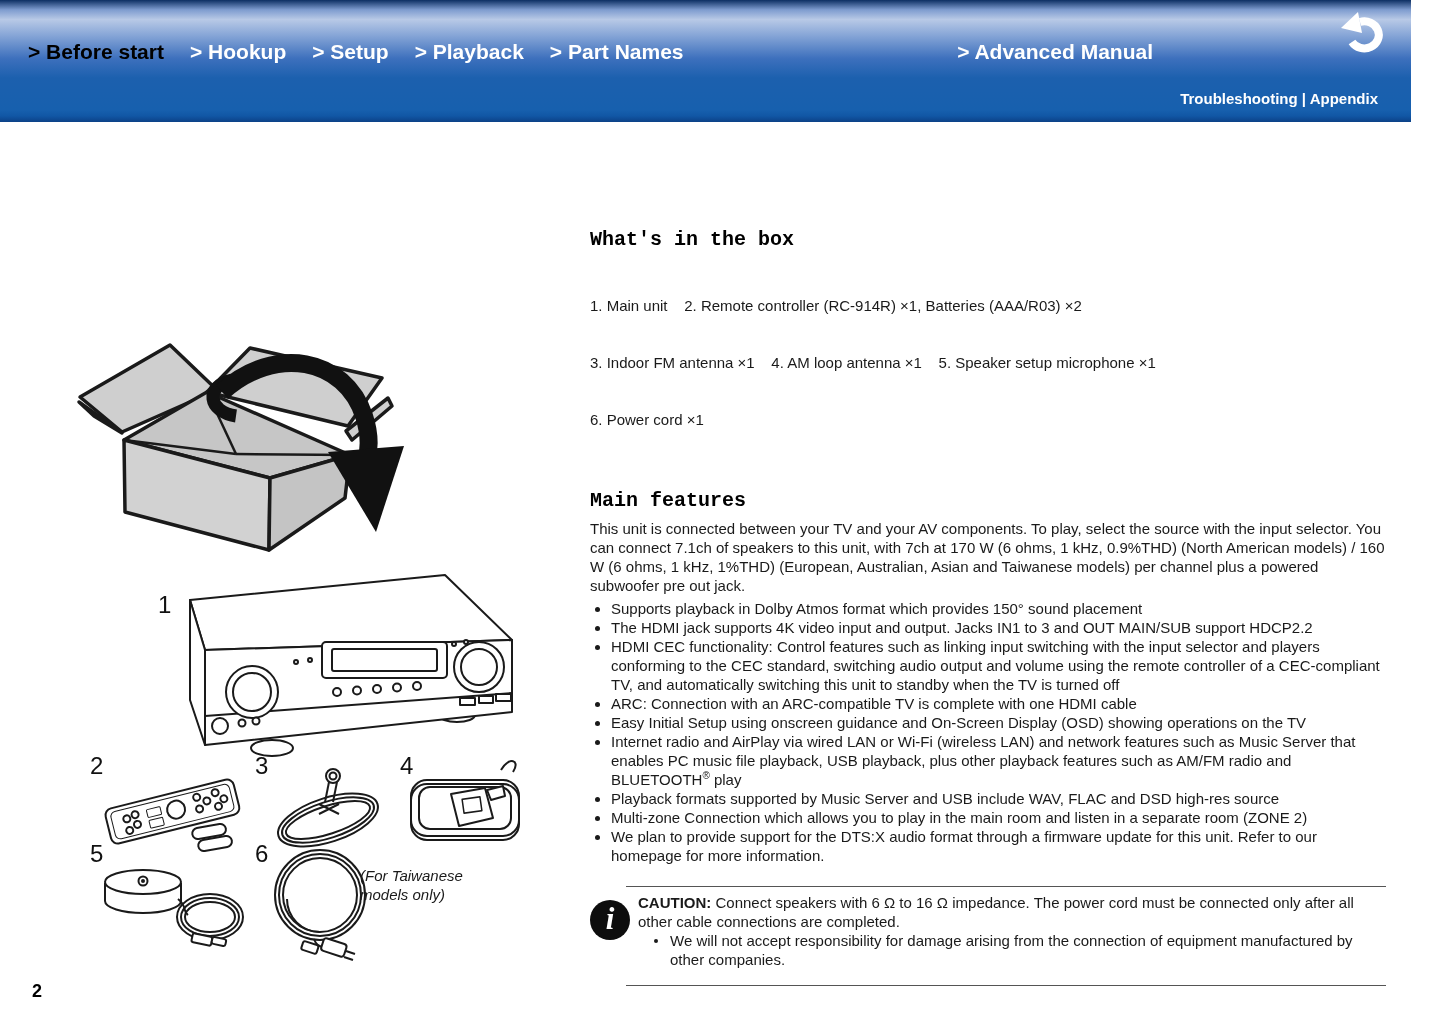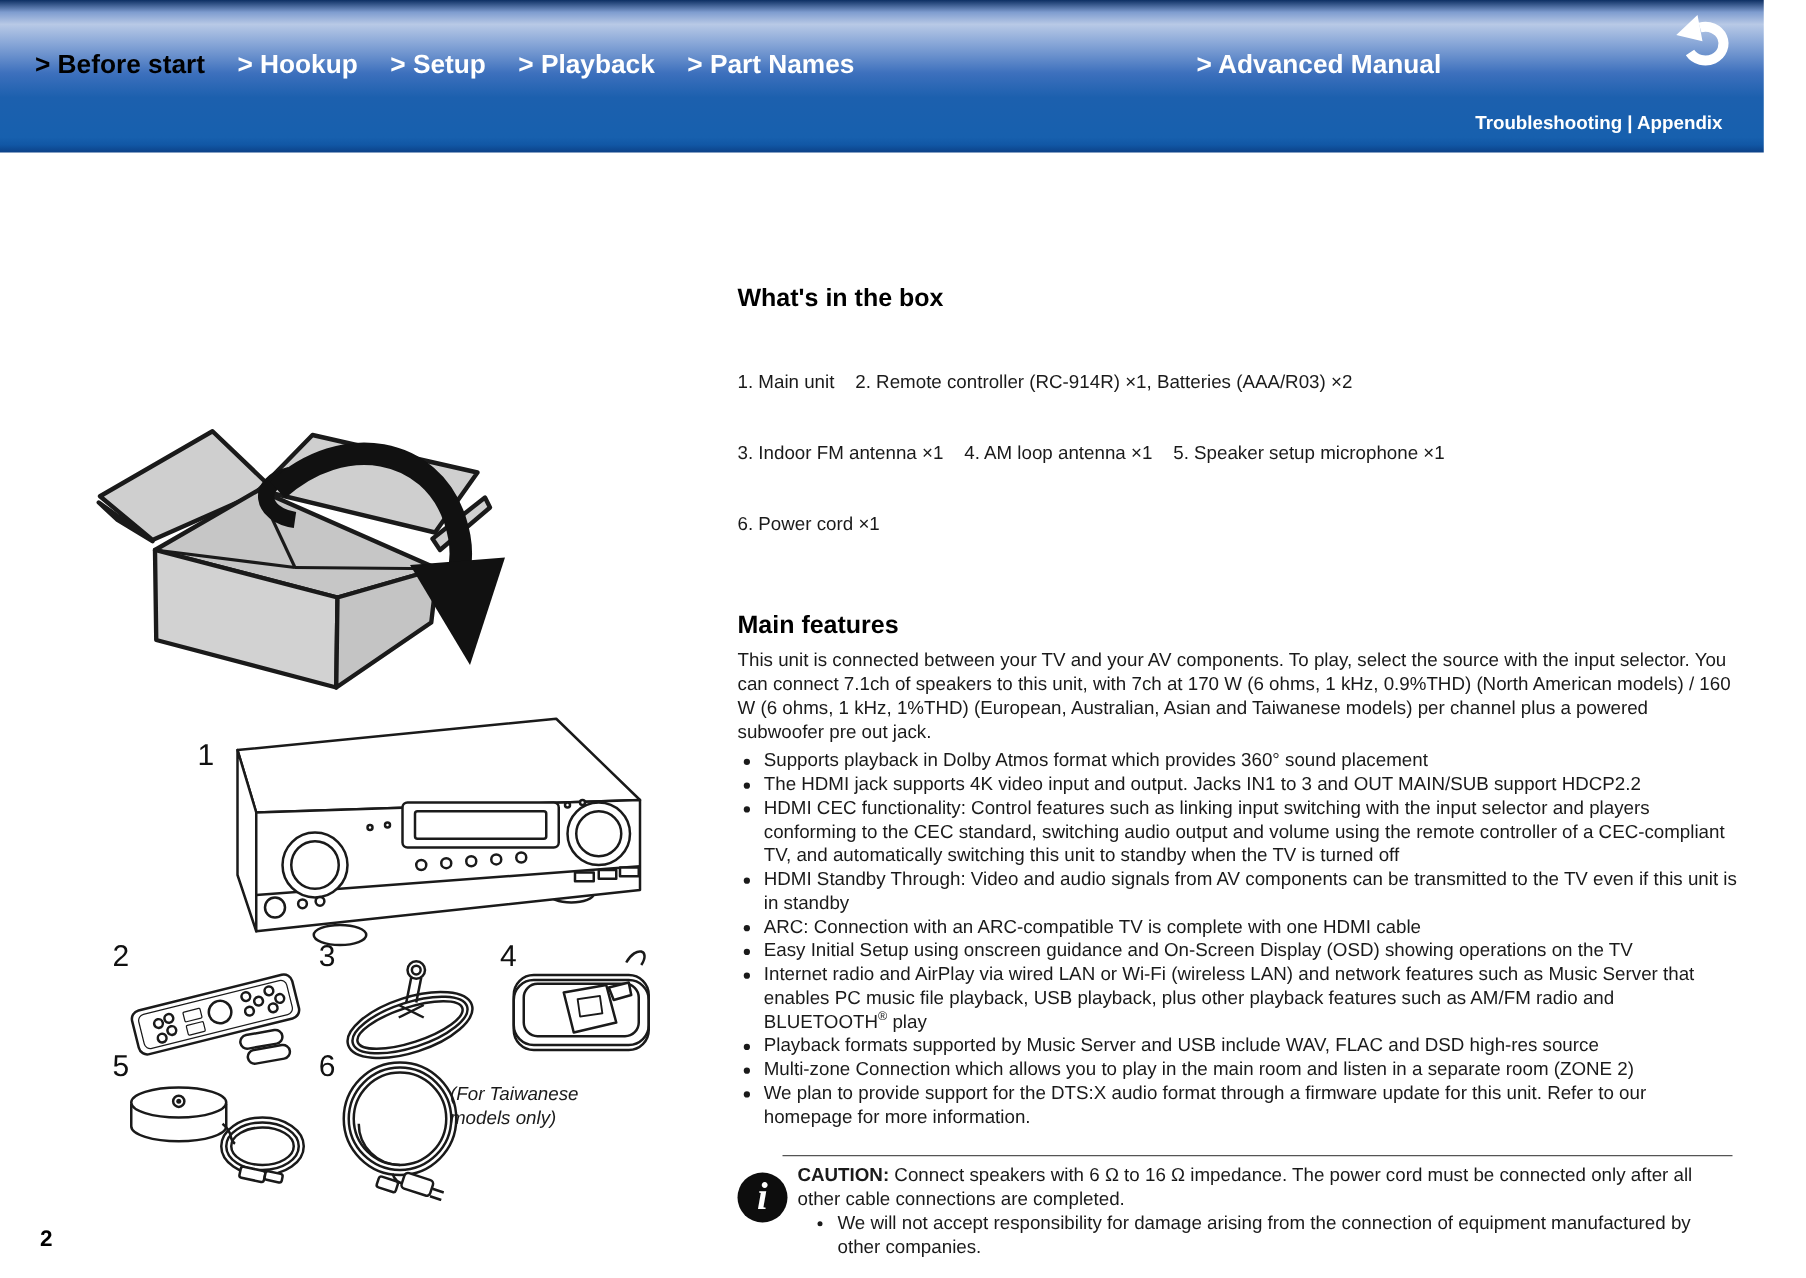--- a/index.html
+++ b/index.html
@@ -30,21 +30,21 @@
   .back-icon {
     position:absolute; right:22px; top:8px; width:50px; height:48px; cursor:pointer;
   }
   .subnav {
     position:absolute; right:33px; top:90px;
     color:#ffffff; font-weight:bold; font-size:15px; cursor:pointer;
   }
 
   
   .content { position:absolute; left:590px; top:228px; width:800px; }
-  h2.section-title { font-size:20px; font-weight:bold; color:#000; margin-bottom:7px; }
+  h2.section-title { font-size:20px; font-weight:bold; color:#000; margin-bottom:7px;font-family:Liberation Mono, monospace; }
   .box-lines { font-size:15px; line-height:19px; white-space:pre-wrap; }
   .features-title { margin-top:22px; }
   .intro { font-size:15px; line-height:19px; margin-top:3px; }
   ul.features { list-style:none; margin-top:4px; }
   ul.features li {
     position:relative; padding-left:21px;
     font-size:15px; line-height:19px;
   }
   ul.features li::before {
     content:""; position:absolute; left:5px; top:7.5px;
@@ -274,24 +274,23 @@
     <div class="box-lines">
       <div>1. Main unit    2. Remote controller (RC-914R) ×1, Batteries (AAA/R03) ×2</div>
       <div>3. Indoor FM antenna ×1    4. AM loop antenna ×1    5. Speaker setup microphone ×1</div>
       <div>6. Power cord ×1</div>
     </div>
 
     <h2 class="section-title features-title">Main features</h2>
     <p class="intro">This unit is connected between your TV and your AV components. To play, select the source with the input selector. You can connect 7.1ch of speakers to this unit, with 7ch at 170 W (6 ohms, 1 kHz, 0.9%THD) (North American models) / 160 W (6 ohms, 1 kHz, 1%THD) (European, Australian, Asian and Taiwanese models) per channel plus a powered subwoofer pre out jack.</p>
 
     <ul class="features">
-      <li>Supports playback in Dolby Atmos format which provides 360° sound placement</li>
+      <li>Supports playback in Dolby Atmos format which provides 150° sound placement</li>
       <li>The HDMI jack supports 4K video input and output. Jacks IN1 to 3 and OUT MAIN/SUB support HDCP2.2</li>
       <li>HDMI CEC functionality: Control features such as linking input switching with the input selector and players conforming to the CEC standard, switching audio output and volume using the remote controller of a CEC-compliant TV, and automatically switching this unit to standby when the TV is turned off</li>
-      <li>HDMI Standby Through: Video and audio signals from AV components can be transmitted to the TV even if this unit is in standby</li>
       <li>ARC: Connection with an ARC-compatible TV is complete with one HDMI cable</li>
       <li>Easy Initial Setup using onscreen guidance and On-Screen Display (OSD) showing operations on the TV</li>
       <li><span>Internet radio and AirPlay via wired LAN or Wi-Fi (wireless LAN) and network features such as Music Server that enables PC music file playback, USB playback, plus other playback features such as AM/FM radio and BLUETOOTH</span><sup>®</sup><span> play</span></li>
       <li>Playback formats supported by Music Server and USB include WAV, FLAC and DSD high-res source</li>
       <li>Multi-zone Connection which allows you to play in the main room and listen in a separate room (ZONE 2)</li>
       <li>We plan to provide support for the DTS:X audio format through a firmware update for this unit. Refer to our homepage for more information.</li>
     </ul>
 
     <div class="caution">
       <div class="info-icon">i</div>

